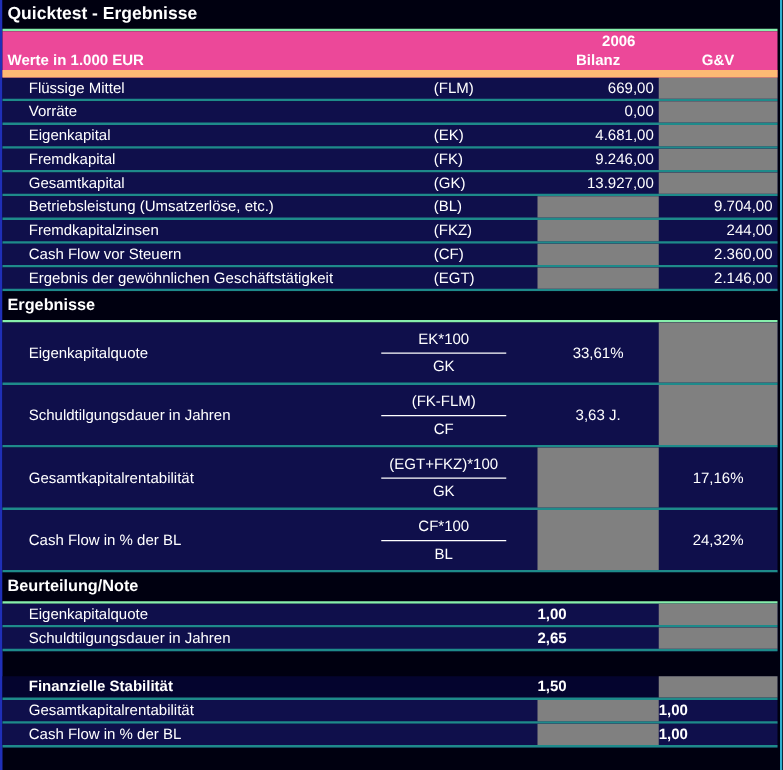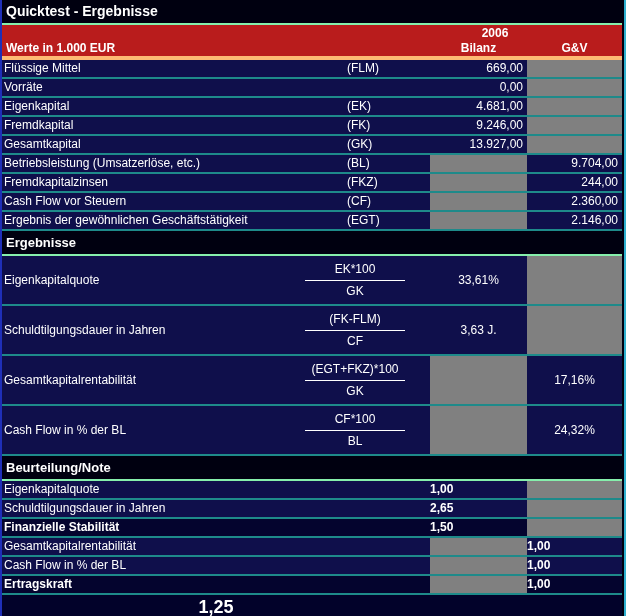--- a/index.html
+++ b/index.html
@@ -3,33 +3,33 @@
 <meta charset="utf-8">
 <style>
   html,body{margin:0;padding:0;background:#000010;}
   body{width:626px;height:616px;overflow:hidden;font-family:"Liberation Sans",sans-serif;color:#fff;}
   .sheet{width:622px;border-right:2px solid #2fb0cf;border-left:2px solid #1f2fb8;box-sizing:content-box;}
   .inner{width:620px;}
   
   .secbar{background:#000010;border-bottom:2px solid #86efac;padding:2px 0 3px 4px;}
   .secbar .t{font-weight:bold;font-size:14px;line-height:17px;}
   
-  .colhead{position:relative;height:31px;background:#b91c1c;border-bottom:4px solid #fdba74;}
+  .colhead{position:relative;height:31px;background:#ec4899;border-bottom:6px solid #fdba74;}
   .year{position:absolute;top:1px;left:428px;width:130px;text-align:center;font-weight:bold;font-size:12px;}
   .unit{position:absolute;bottom:1px;left:4px;font-weight:bold;font-size:12px;}
   .colb{position:absolute;bottom:1px;left:428px;width:97px;text-align:center;font-weight:bold;font-size:12px;}
   .colg{position:absolute;bottom:1px;left:525px;width:95px;text-align:center;font-weight:bold;font-size:12px;}
   
   .vrow,.brow{display:grid;grid-template-columns:343px 85px 97px 95px;height:17px;line-height:17px;
       background:#0f0f4b;border-bottom:2px solid #1e8a8a;font-size:12px;}
   .brow{grid-template-columns:428px 97px 95px;}
-  .brow.emph{background:#04042e;}
+  .brow.emph{background:#04042e;margin-top:20px;}
   .brow.emph .label{font-weight:bold;}
   .cell{overflow:hidden;white-space:nowrap;}
-  .label{padding-left:2px;}
+  .label{padding-left:21px;}
   .abbr{padding-left:2px;}
   .num{text-align:right;padding-right:4px;}
   .ctr{font-weight:bold;}
   .gray{background:#808080;}
   
   .frow{display:grid;grid-template-columns:278px 150px 97px 95px;height:48px;
       background:#0f0f4b;border-bottom:2px solid #1e8a8a;font-size:12px;}
   .frow .label{display:flex;align-items:center;}
   .frac{display:flex;flex-direction:column;justify-content:center;align-items:center;height:100%;}
   .frac .numer,.frac .denom{line-height:15px;white-space:nowrap;}

